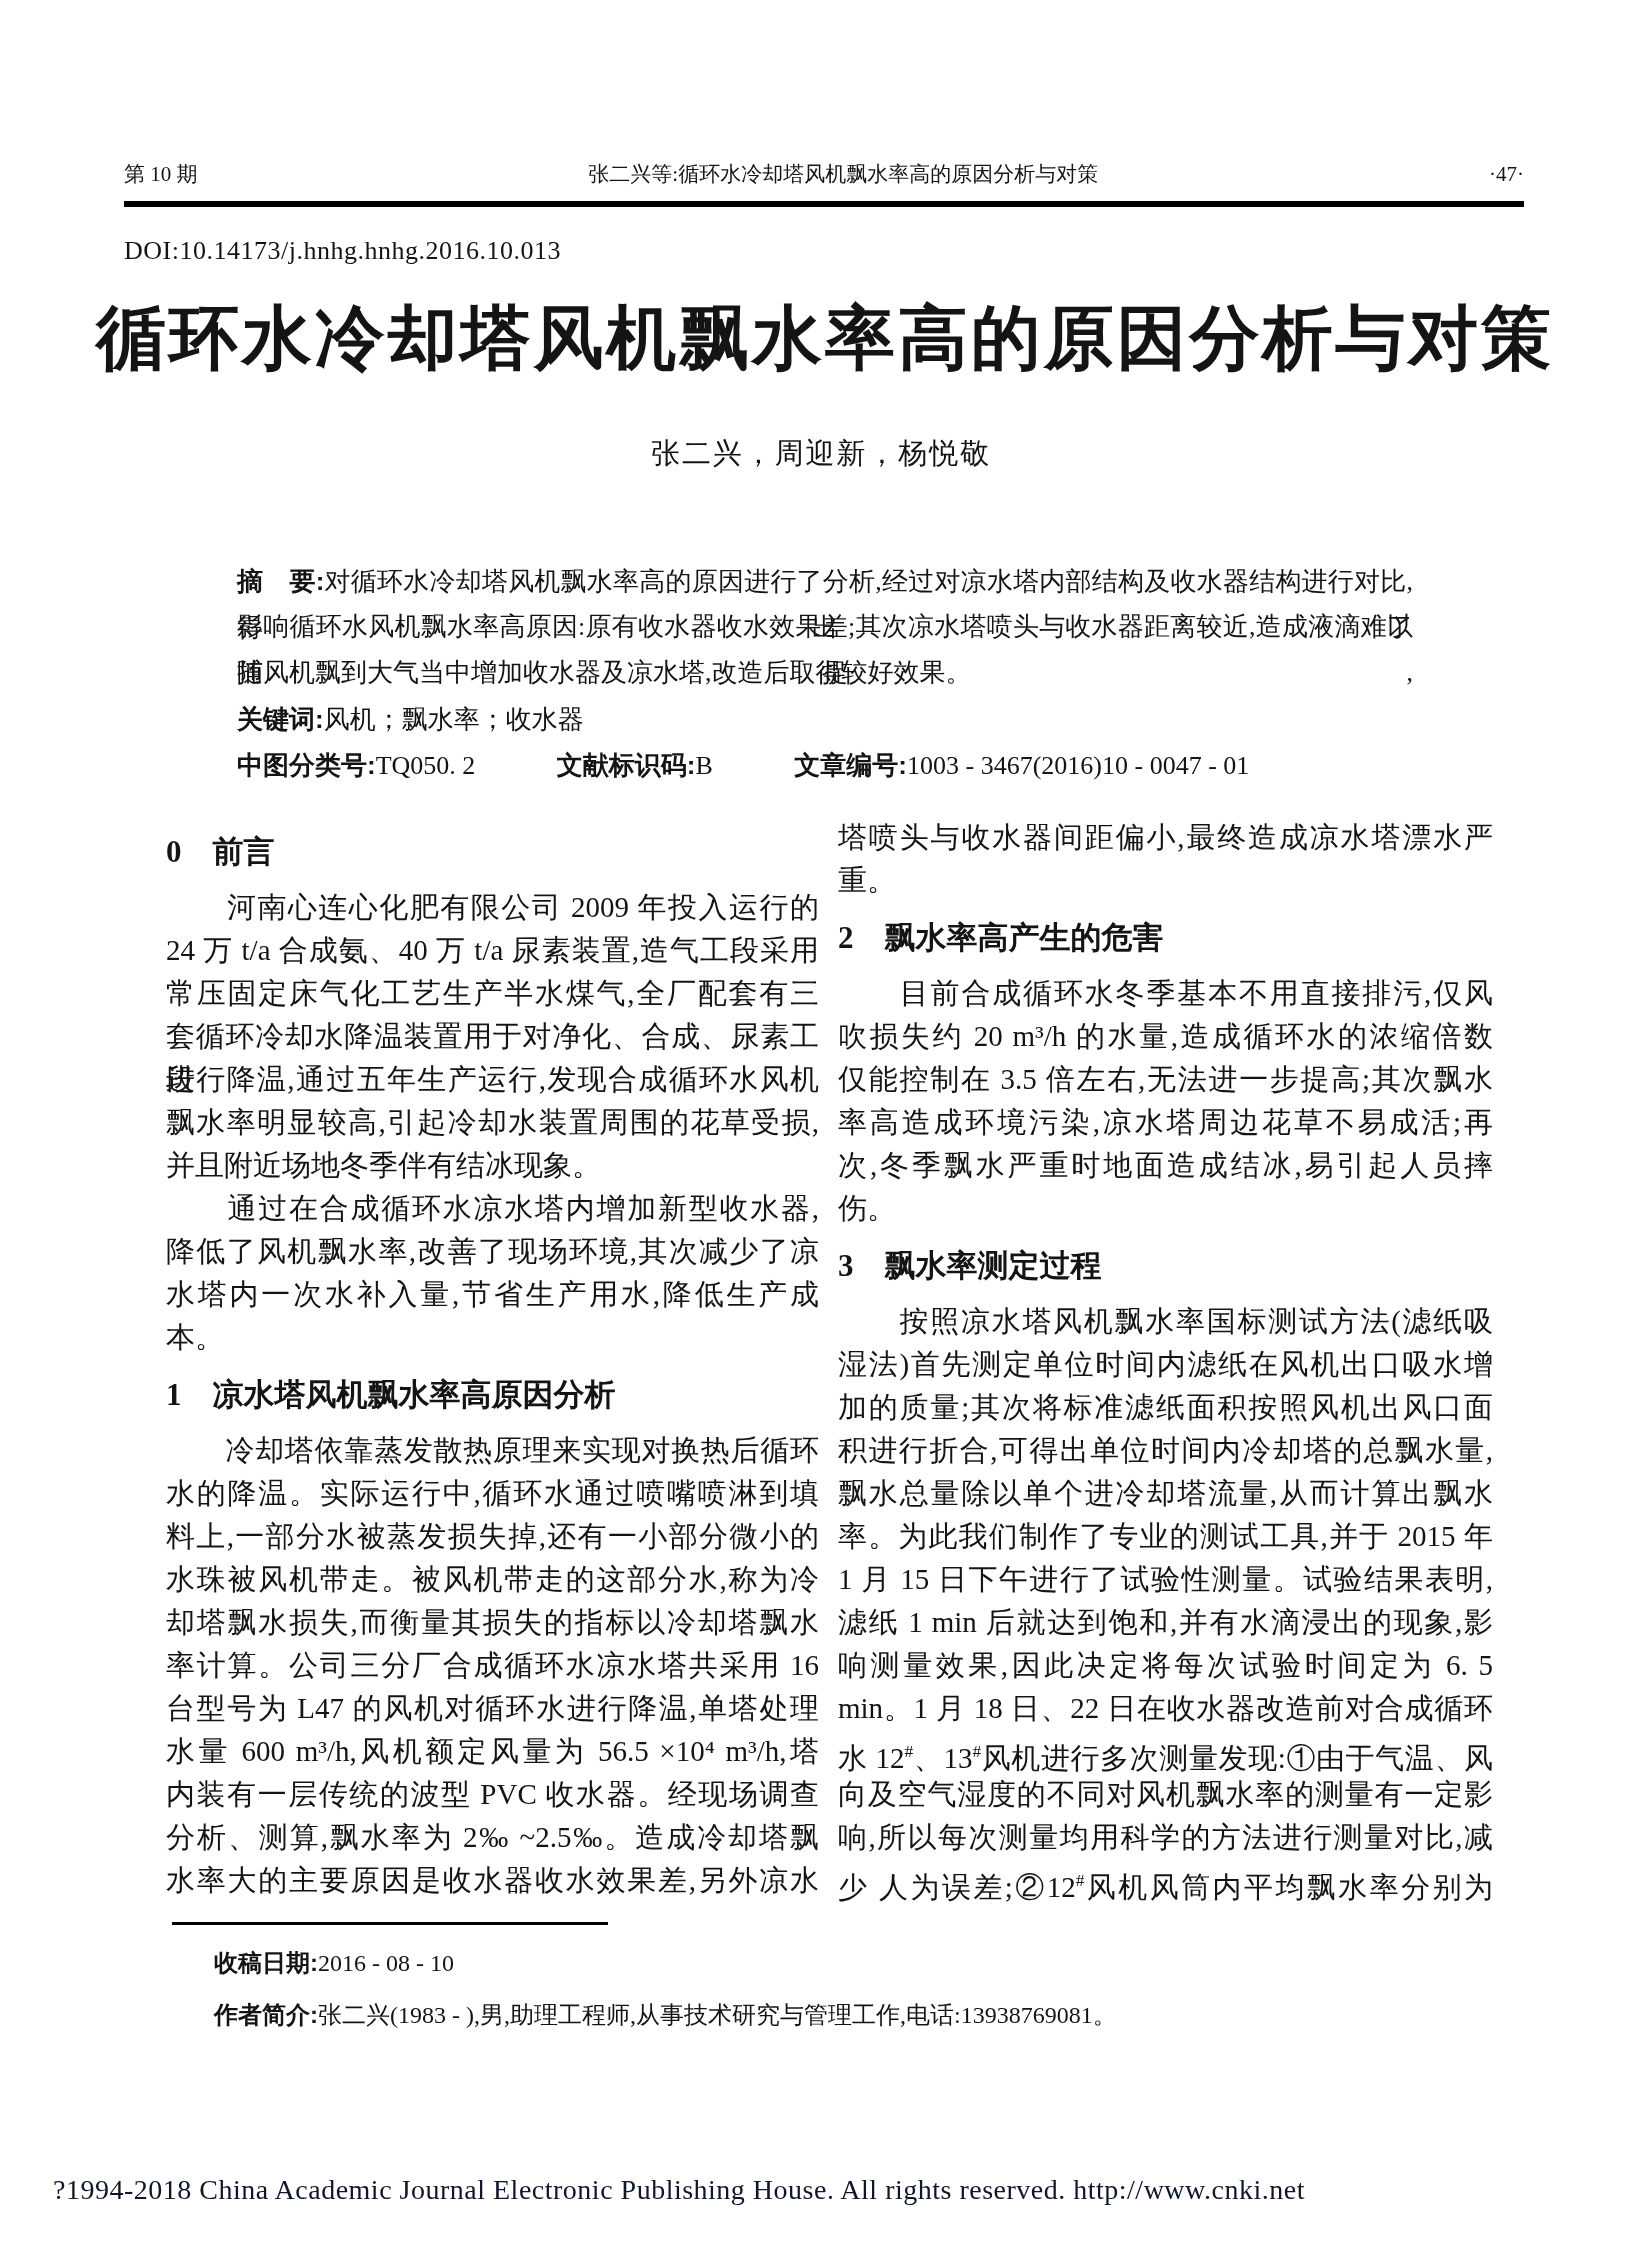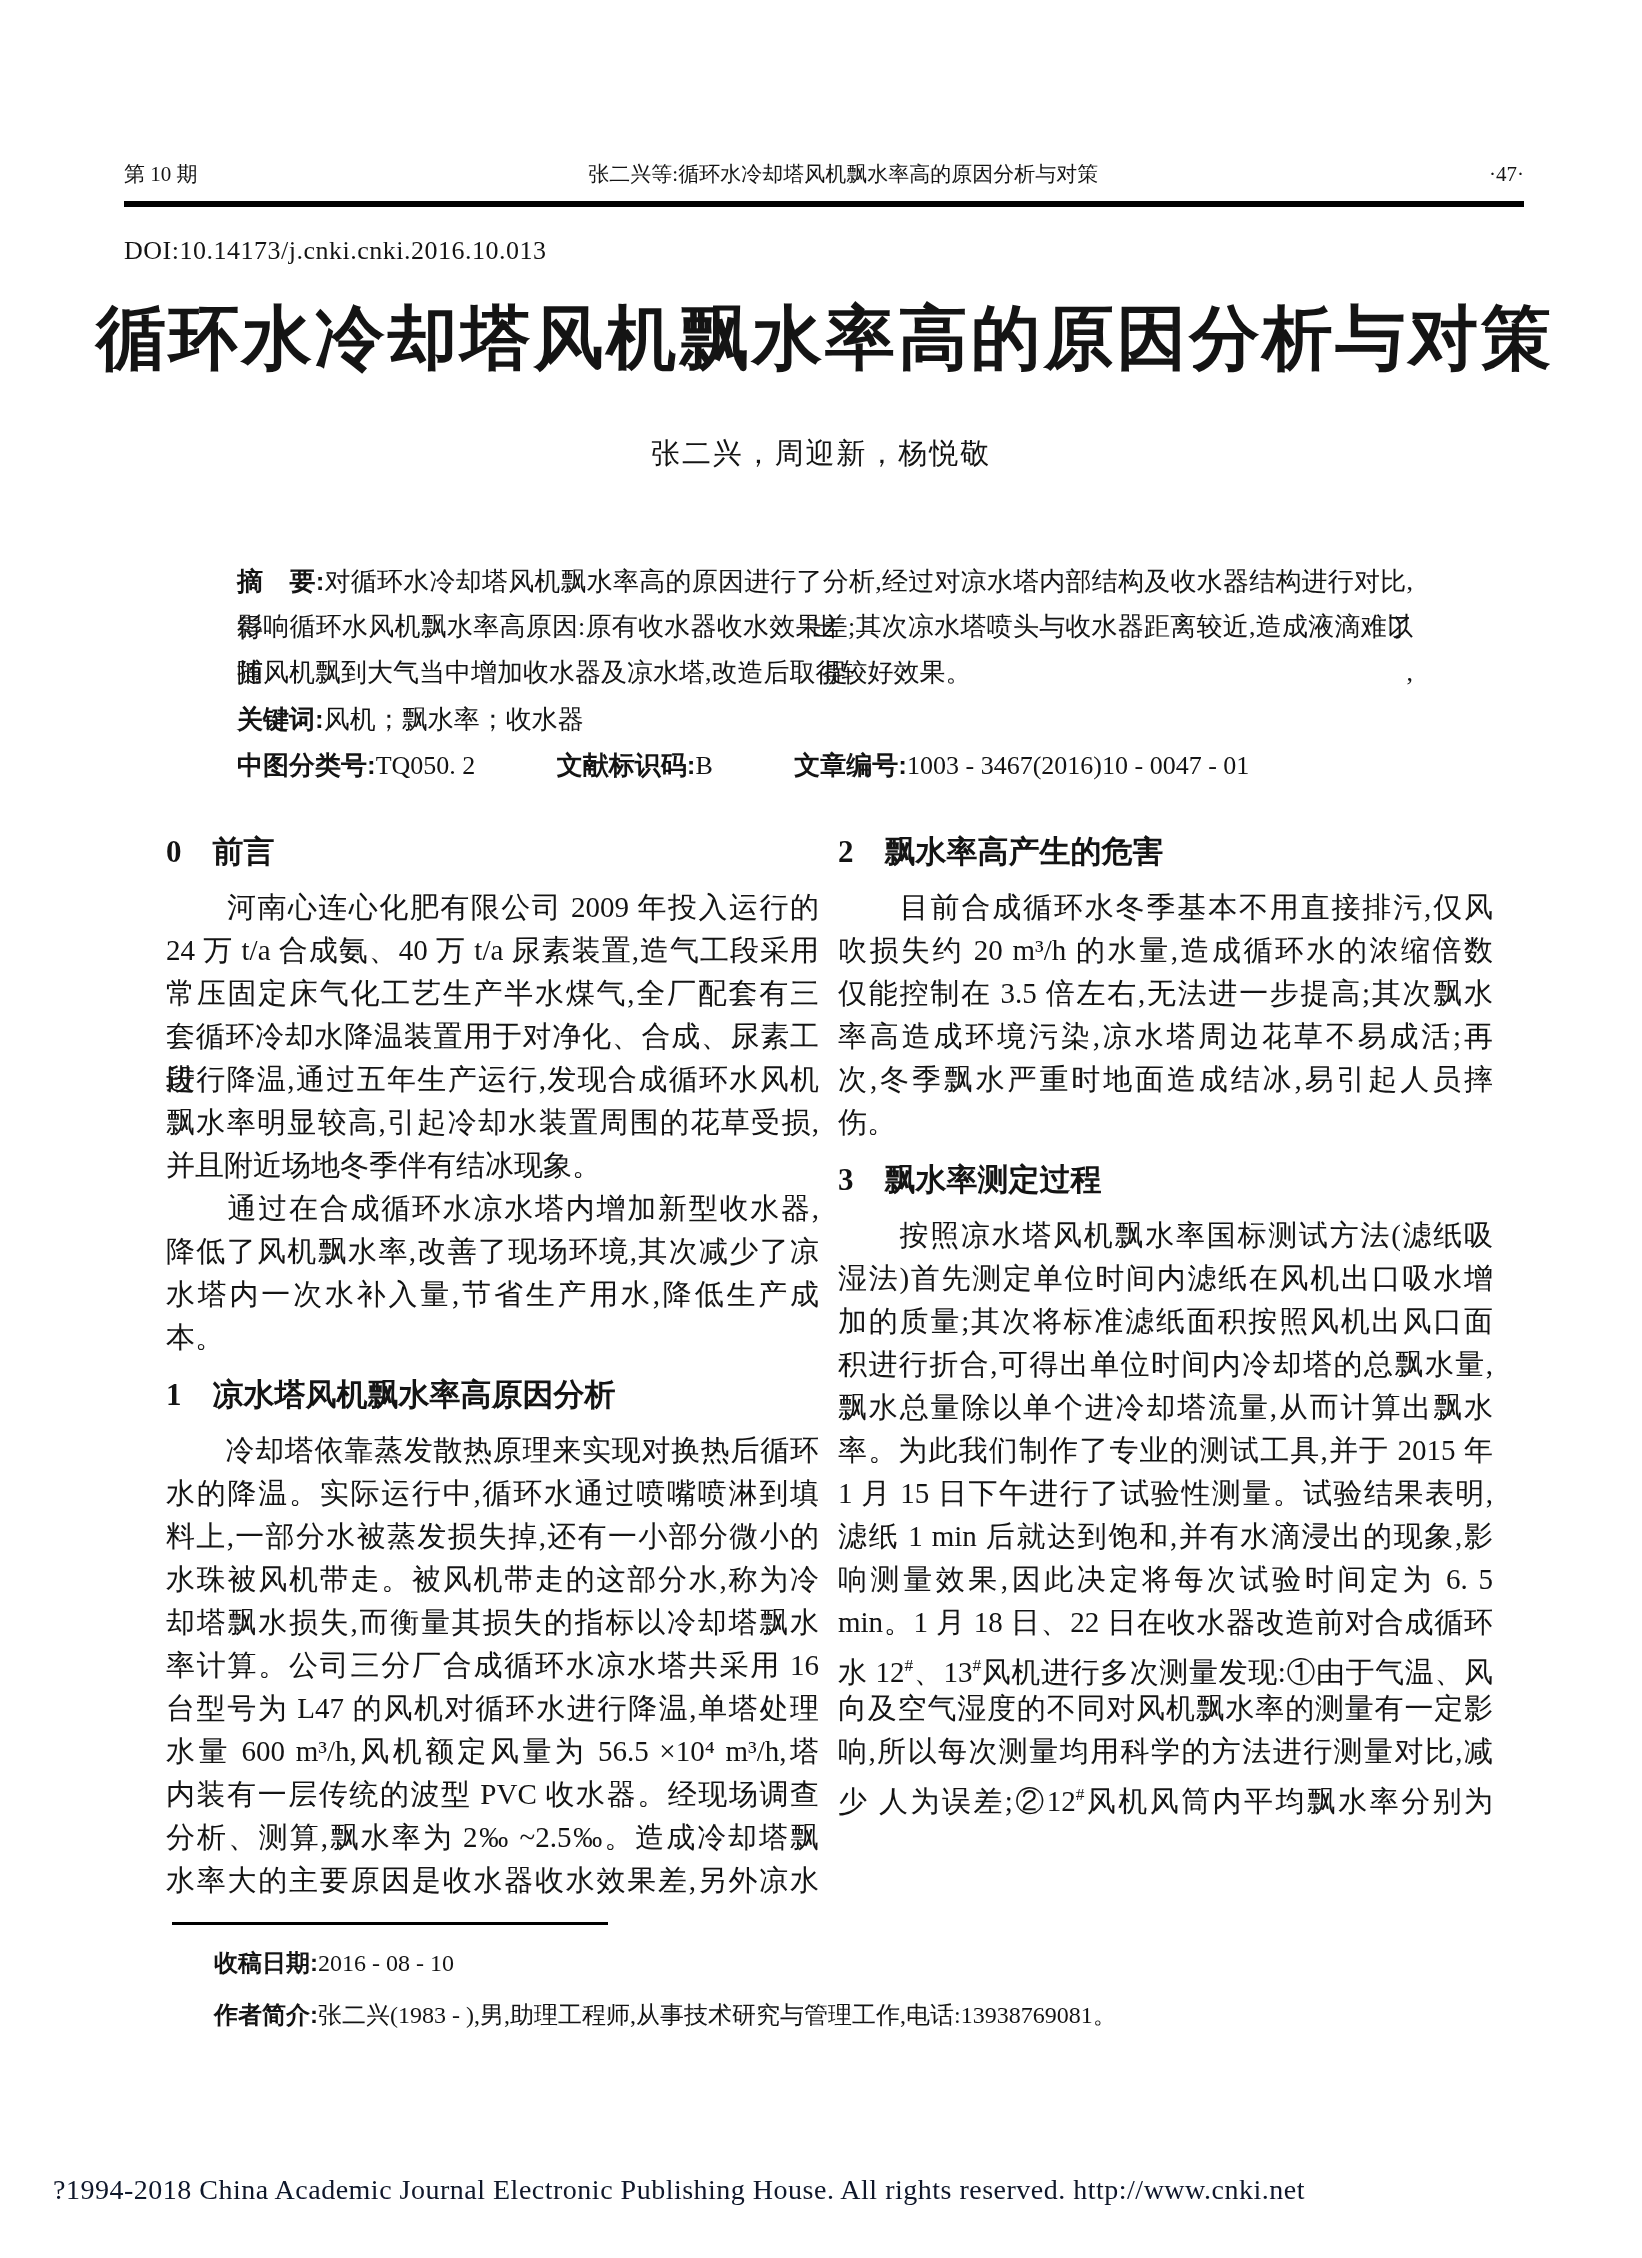--- a/index.html
+++ b/index.html
@@ -46,21 +46,21 @@
 
 <div class="page">
 
   <div class="header">
     <span>第 10 期</span>
     <span>张二兴等:循环水冷却塔风机飘水率高的原因分析与对策</span>
     <span>·47·</span>
   </div>
   <div class="header-rule"></div>
 
-  <div class="doi">DOI:10.14173/j.cnki.cnki.2016.10.013</div>
+  <div class="doi">DOI:10.14173/j.hnhg.hnhg.2016.10.013</div>
 
   <h1 class="title">循环水冷却塔风机飘水率高的原因分析与对策</h1>
   <div class="authors">张二兴，周迎新，杨悦敬</div>
 
   <div class="frontmatter">
     <div class="fm-line fill"><span class="b">摘　要:</span><span>对循环水冷却塔风机飘水率高的原因进行了分析,经过对凉水塔内部结构及收水器结构进行对比,得出了</span></div>
     <div class="fm-line fill">影响循环水风机飘水率高原因:原有收水器收水效果差;其次凉水塔喷头与收水器距离较近,造成液滴难以捕捉,</div>
     <div class="fm-line">随风机飘到大气当中增加收水器及凉水塔,改造后取得较好效果。</div>
     <div class="fm-line"><span class="b">关键词:</span><span>风机；飘水率；收水器</span></div>
     <div class="fm-line">
@@ -96,20 +96,24 @@
         <div class="line fill">却塔飘水损失,而衡量其损失的指标以冷却塔飘水</div>
         <div class="line fill">率计算。公司三分厂合成循环水凉水塔共采用 16</div>
         <div class="line fill">台型号为 L47 的风机对循环水进行降温,单塔处理</div>
         <div class="line fill">水量 600 m³/h,风机额定风量为 56.5 ×10⁴ m³/h,塔</div>
         <div class="line fill">内装有一层传统的波型 PVC 收水器。经现场调查</div>
         <div class="line fill">分析、测算,飘水率为 2‰ ~2.5‰。造成冷却塔飘</div>
         <div class="line fill">水率大的主要原因是收水器收水效果差,另外凉水</div>
       </div>
     </div>
   <div class="col col-right" id="col-right">
+      <div class="para">
+        <div class="line fill">塔喷头与收水器间距偏小,最终造成凉水塔漂水严</div>
+        <div class="line">重。</div>
+      </div>
       <div class="sec-heading"><span class="sec-num">2</span><span>飘水率高产生的危害</span></div>
       <div class="para">
         <div class="line fill">　　目前合成循环水冬季基本不用直接排污,仅风</div>
         <div class="line fill">吹损失约 20 m³/h 的水量,造成循环水的浓缩倍数</div>
         <div class="line fill">仅能控制在 3.5 倍左右,无法进一步提高;其次飘水</div>
         <div class="line fill">率高造成环境污染,凉水塔周边花草不易成活;再</div>
         <div class="line fill">次,冬季飘水严重时地面造成结冰,易引起人员摔</div>
         <div class="line">伤。</div>
       </div>
       <div class="sec-heading"><span class="sec-num">3</span><span>飘水率测定过程</span></div>

